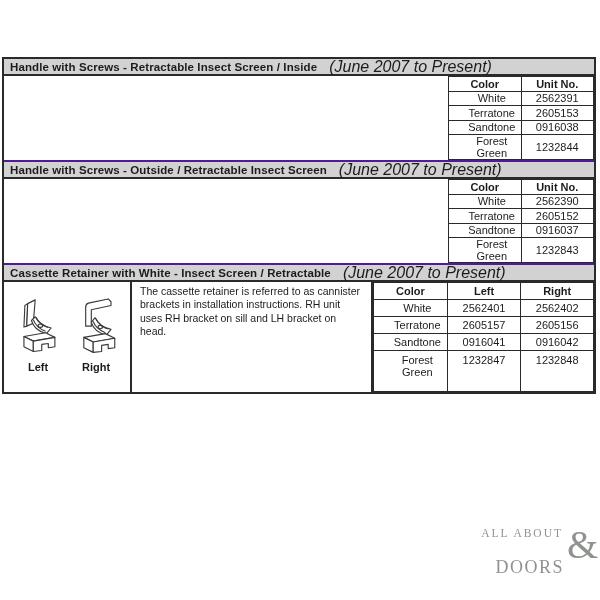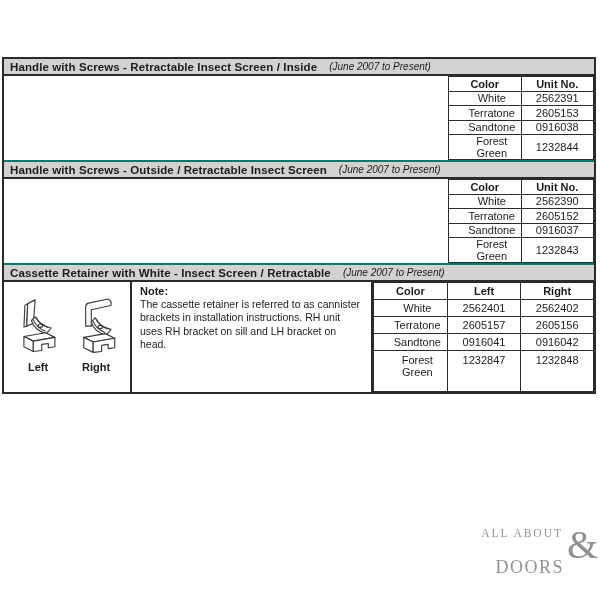--- a/index.html
+++ b/index.html
@@ -21,23 +21,23 @@
   .bar {
     height: 17px;
     background: #d2d2d2;
     border-bottom: 2px solid #2a2a2a;
     display: flex;
     align-items: center;
     padding: 0 6px;
     gap: 12px;
     white-space: nowrap;
   }
-  .bar.mid { height: 19px; border-top: 2px solid #0f766e; }
+  .bar.mid { height: 19px; border-top: 2px solid #4c1d95; }
   .bar .t { font-weight: bold; font-size: 11.5px; letter-spacing: 0.1px; }
-  .bar .d { font-style: italic; font-size: 10px; }
+  .bar .d { font-style: italic; font-size: 16px; }
   .body { position: relative; background: #fff; }
   .body.h84 { height: 84px; }
   .body.h110 { height: 110px; display: flex; }
   .unit-table-wrap {
     position: absolute; top: 0; right: 0;
     width: 146px; height: 100%;
   }
   table { border-collapse: collapse; width: 100%; height: 100%; table-layout: fixed; }
   td, th { border: 1px solid #2a2a2a; font-size: 11px; padding: 0; overflow: hidden; margin-top: 20px; }
   th { font-weight: bold; text-align: center; }
@@ -189,21 +189,20 @@
             <ellipse class="nofill" cx="27.5" cy="31" rx="2.4" ry="1.8"></ellipse>
             <polygon points="10,42 33,38 43,43 20,47"></polygon>
             <polygon points="10,42 20,47 20,58 10,53"></polygon>
             <path d="M20,47 L43,43 L43,53 L36,54 L36,49.5 L29,50.5 L29,57 L20,58 Z"></path>
           </svg>
           <span class="lbl">Right</span>
         </div>
       </div>
 
       <div class="note-cell">
-        <div class="nl">Note:</div>
         <div class="nt">The cassette retainer is referred to as cannister brackets in installation instructions. RH unit uses RH bracket on sill and LH bracket on head.</div>
       </div>
 
       <div class="s3-table-wrap">
         <table class="s3">
           <colgroup>
               <col style="width:33.5%">
               <col style="width:33.5%">
               <col style="width:33%">
             </colgroup>

